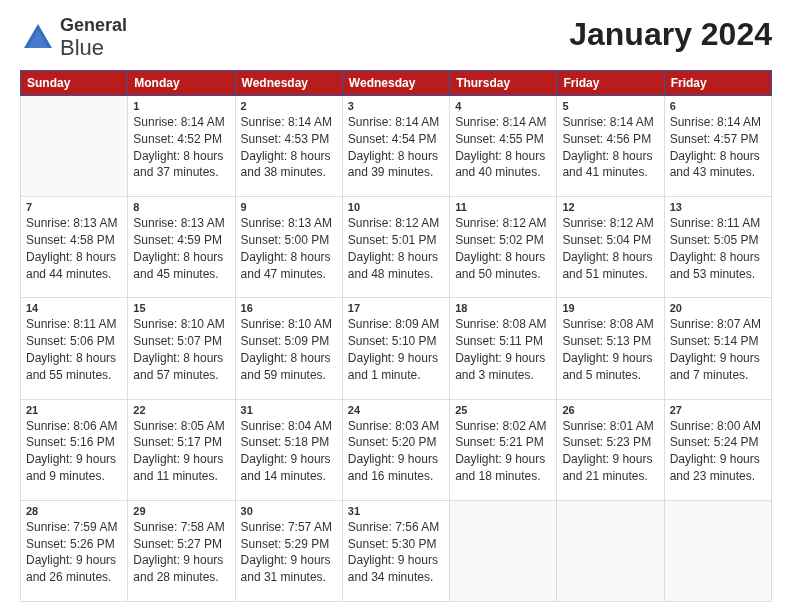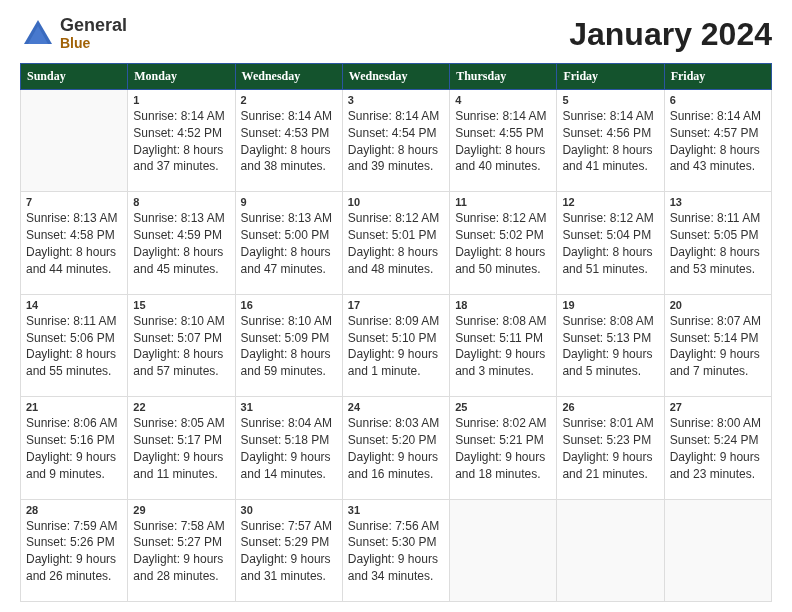--- a/index.html
+++ b/index.html
@@ -31,23 +31,23 @@
       display: flex;
       flex-direction: column;
       line-height: 1.1;
     }
     .logo-general {
       font-size: 18px;
       font-weight: bold;
       color: #333;
     }
     .logo-blue {
-      font-size: 14px;
-      font-weight: bold;
-      color: #a16207;
+      font-size: 22px;
+      font-weight: normal;
+      color: #404040;
     }
     .logo-icon {
       width: 36px;
       height: 36px;
       margin-right: 4px;
     }
     .title-section {
       text-align: right;
     }
     .month-title {
@@ -58,28 +58,27 @@
     .location {
       font-size: 15px;
       color: #444;
     }
     .calendar {
       width: 100%;
       border-collapse: collapse;
       flex: 1;
     }
     .calendar thead tr th {
-      background: #14532d;
+      background: #b91c1c;
       color: #fff;
       font-size: 12px;
       font-weight: bold;
       padding: 5px 6px;
       text-align: left;
       border: 1px solid #2a55a0;
-      font-family: Liberation Serif, serif;
     }
     .calendar tbody tr {
       border-bottom: 1px solid #ccc;
     }
     .calendar tbody tr td {
       vertical-align: top;
       padding: 4px 5px;
       font-size: 9.5px;
       color: #333;
       border: 1px solid #ddd;

